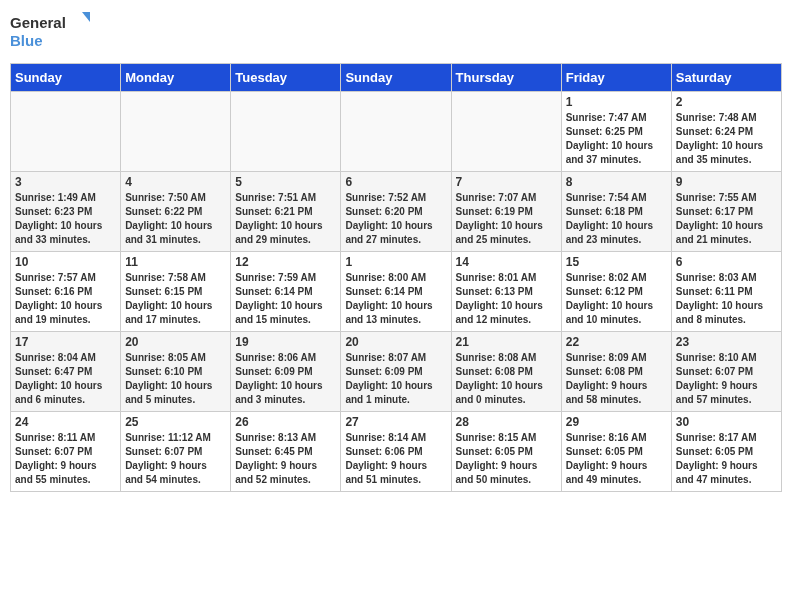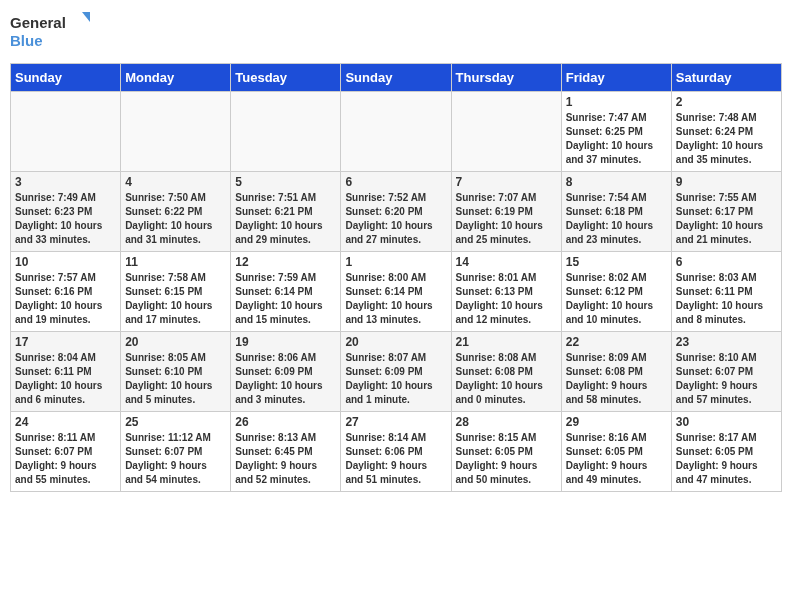--- a/index.html
+++ b/index.html
@@ -119,21 +119,21 @@
         <td>
           <div class="day-number">2</div>
           <div class="day-info">Sunrise: 7:48 AM
 Sunset: 6:24 PM
 Daylight: 10 hours and 35 minutes.</div>
         </td>
       </tr>
       <tr class="row-alt">
         <td>
           <div class="day-number">3</div>
-          <div class="day-info">Sunrise: 7:49 AM
+          <div class="day-info">Sunrise: 1:49 AM
 Sunset: 6:23 PM
 Daylight: 10 hours and 33 minutes.</div>
         </td>
         <td>
           <div class="day-number">4</div>
           <div class="day-info">Sunrise: 7:50 AM
 Sunset: 6:22 PM
 Daylight: 10 hours and 31 minutes.</div>
         </td>
         <td>
@@ -208,21 +208,21 @@
           <div class="day-number">6</div>
           <div class="day-info">Sunrise: 8:03 AM
 Sunset: 6:11 PM
 Daylight: 10 hours and 8 minutes.</div>
         </td>
       </tr>
       <tr class="row-alt">
         <td>
           <div class="day-number">17</div>
           <div class="day-info">Sunrise: 8:04 AM
-Sunset: 6:11 PM
+Sunset: 6:47 PM
 Daylight: 10 hours and 6 minutes.</div>
         </td>
         <td>
           <div class="day-number">20</div>
           <div class="day-info">Sunrise: 8:05 AM
 Sunset: 6:10 PM
 Daylight: 10 hours and 5 minutes.</div>
         </td>
         <td>
           <div class="day-number">19</div>

